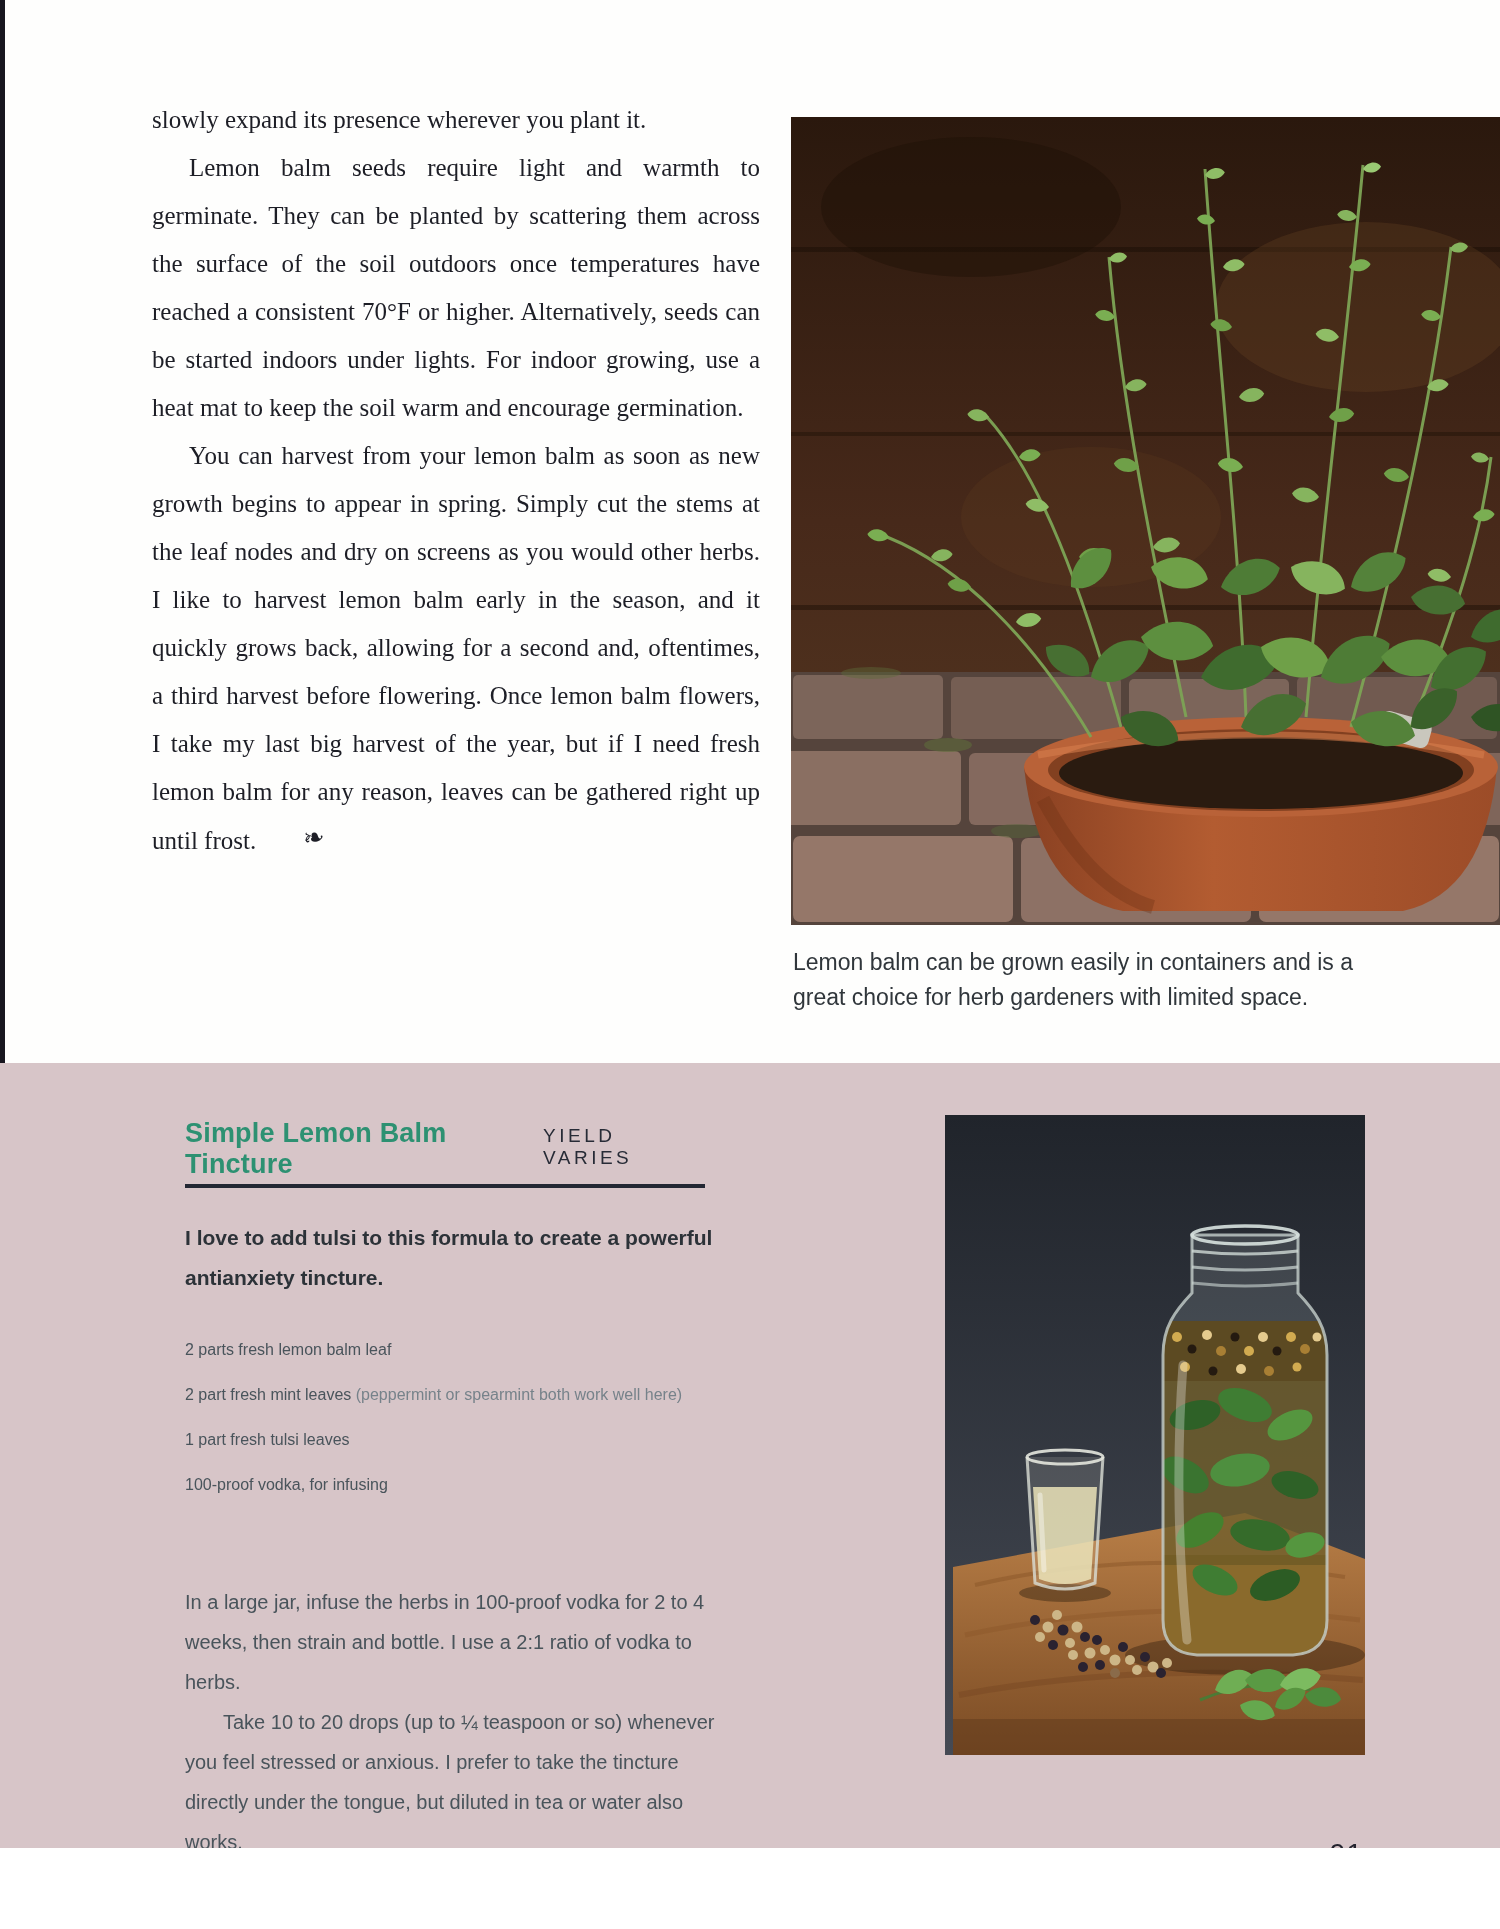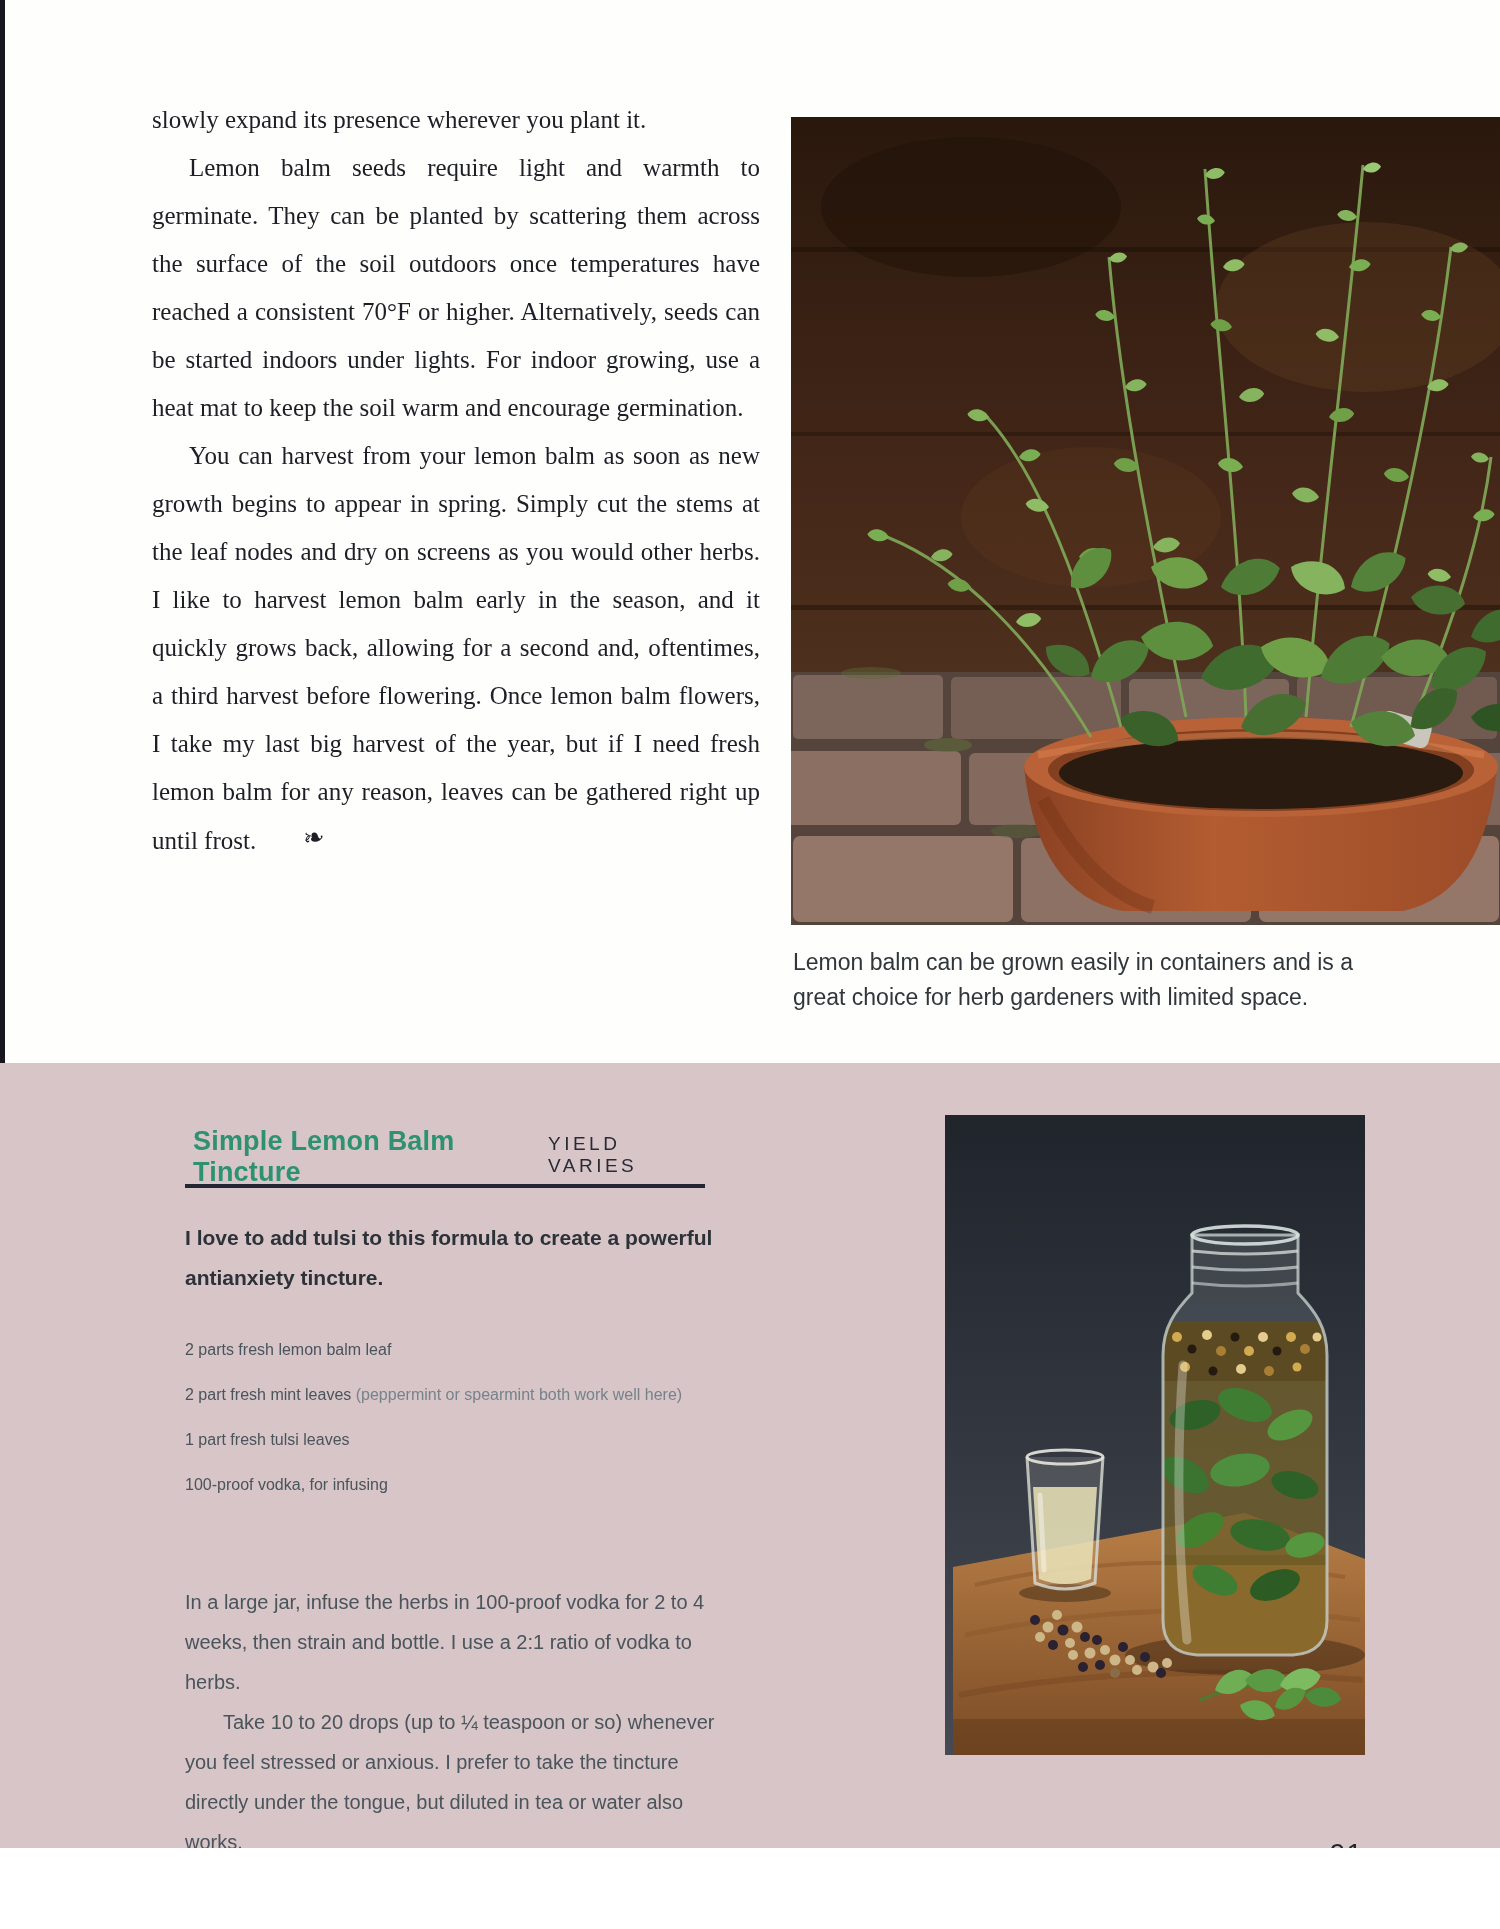--- a/index.html
+++ b/index.html
@@ -24,21 +24,21 @@
   .caption{position:absolute;left:793px;top:945px;width:570px;margin:0;
            font-family:"Liberation Sans", sans-serif;font-size:23px;line-height:35px;
            color:#30363b;}
 
   
   .panel{position:absolute;left:0;top:1063px;width:1500px;height:866px;background:#d7c5c8;}
 
   .r-head{position:absolute;left:185px;top:1118px;width:520px;display:flex;
           justify-content:space-between;align-items:baseline;
           font-family:"Liberation Sans", sans-serif;}
-  .r-title{margin:8px;font-size:27px;font-weight:bold;color:#2d9172;letter-spacing:0.2px;}
+  .r-title{margin:0;font-size:27px;font-weight:bold;color:#2d9172;letter-spacing:0.2px;}
   .r-yield{font-size:19px;letter-spacing:3.5px;color:#272b36;font-weight:500;}
 
   .r-rule{position:absolute;left:185px;top:1184px;width:520px;height:4px;background:#232733;}
 
   .r-intro{position:absolute;left:185px;top:1218px;width:545px;margin:0;
            font-family:"Liberation Sans", sans-serif;font-weight:bold;
            font-size:21px;line-height:40px;color:#2c3238;}
 
   .r-ings{position:absolute;left:185px;top:1332px;width:545px;
           font-family:"Liberation Sans", sans-serif;font-size:16px;line-height:36px;

